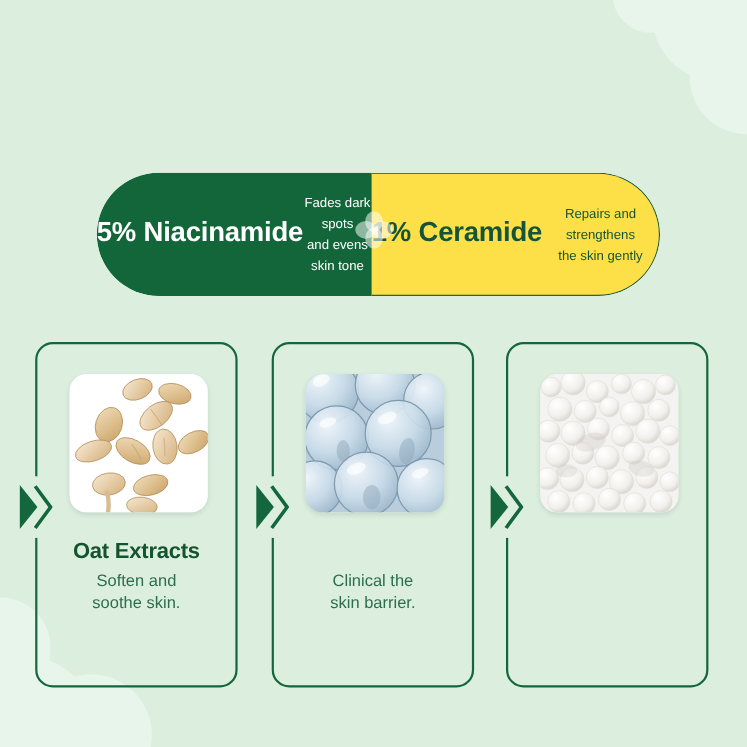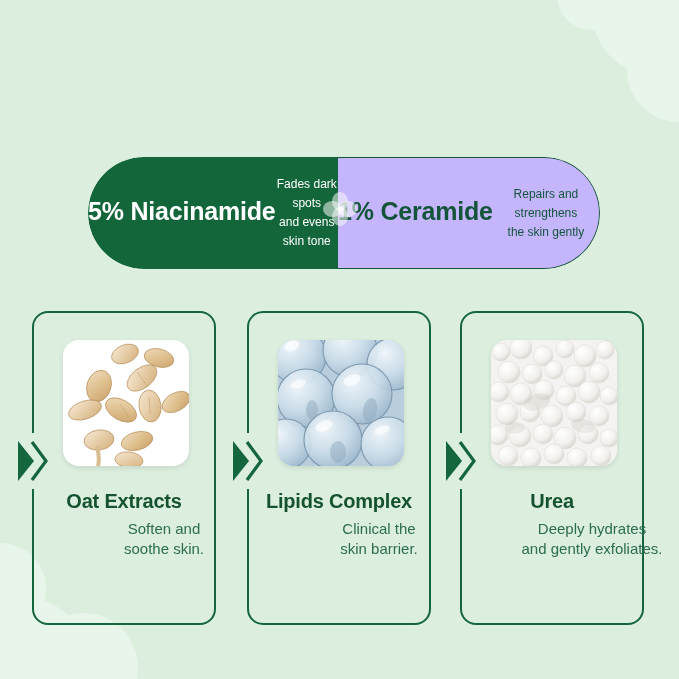--- a/index.html
+++ b/index.html
@@ -102,21 +102,21 @@
     box-sizing: border-box;
   }
   #pill-left {
     width: 250px;
     background: #13663a;
     color: #ffffff;
     border-radius: 56px 0 0 56px;
   }
   #pill-right {
     width: 262px;
-    background: #c4b5fd;
+    background: #fde047;
     color: #14553a;
     border-radius: 0 56px 56px 0;
     border: 1.5px solid #14553a;
     border-left: none;
   }
   .pill-title {
     font-size: 25px;
     font-weight: bold;
     letter-spacing: -0.2px;
     white-space: nowrap;
@@ -209,21 +209,20 @@
   .card-desc {
     position: absolute;
     left: 0;
     top: 206px;
     width: 100%;
     text-align: center;
     font-size: 15px;
     line-height: 20px;
     color: #2b6d4c;
     white-space: pre-line;
-    padding-left: 40px;
   }
 </style>
 </head>
 <body>
 
 <div id="page">
 
   <div class="blob blob-tr-1"></div>
   <div class="blob blob-tr-2"></div>
   <div class="blob blob-tr-3"></div>
@@ -336,21 +335,20 @@
             <ellipse cx="20" cy="44" rx="8" ry="4" transform="rotate(-18 20 44)"></ellipse>
             <ellipse cx="104" cy="90" rx="8" ry="4" transform="rotate(-20 104 90)"></ellipse>
           </g>
           <g fill="#8ba5b8" opacity="0.45">
             <ellipse cx="92" cy="70" rx="7" ry="12" transform="rotate(10 92 70)"></ellipse>
             <ellipse cx="60" cy="112" rx="8" ry="11"></ellipse>
             <ellipse cx="34" cy="70" rx="6" ry="10"></ellipse>
           </g>
         </svg>
       </div>
-      <div class="card-title">Lipids Complex</div>
       <div class="card-desc">Clinical the
 skin barrier.</div>
     </div>
 
     <div class="card" id="card-2">
       <div class="card-notch"></div>
       <div class="chevron">
         <svg width="32" height="46" viewBox="0 0 32 46">
           <path d="M2 3 L18 23 L2 43 Z" fill="currentColor"></path>
           <path d="M16 4 L30 23 L16 42" fill="none" stroke="currentColor" stroke-width="3.2" stroke-linejoin="miter"></path>
@@ -401,19 +399,16 @@
             <circle cx="86" cy="118" r="10"></circle>
               <circle cx="110" cy="116" r="10"></circle>
           </g>
           <g fill="#cfcac4" opacity="0.35">
             <ellipse cx="46" cy="62" rx="14" ry="8" transform="rotate(-18 46 62)"></ellipse>
             <ellipse cx="92" cy="86" rx="12" ry="7" transform="rotate(12 92 86)"></ellipse>
             <ellipse cx="24" cy="88" rx="10" ry="6"></ellipse>
           </g>
         </svg>
       </div>
-      <div class="card-title">Urea</div>
-      <div class="card-desc">Deeply hydrates
-and gently exfoliates.</div>
     </div>
 
   </div>
 </div>
 
 </body></html>

